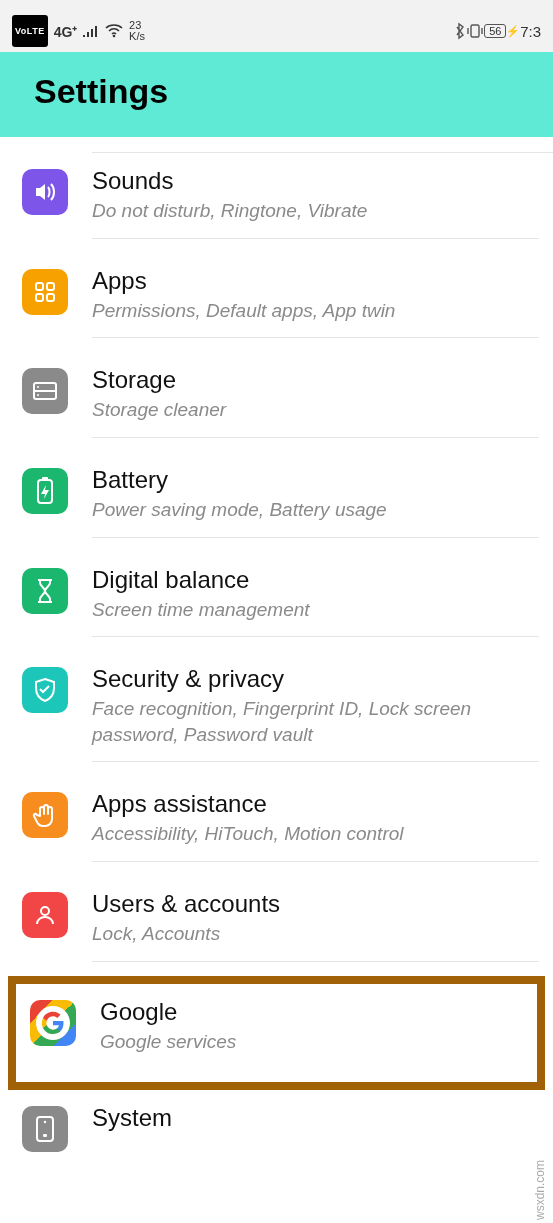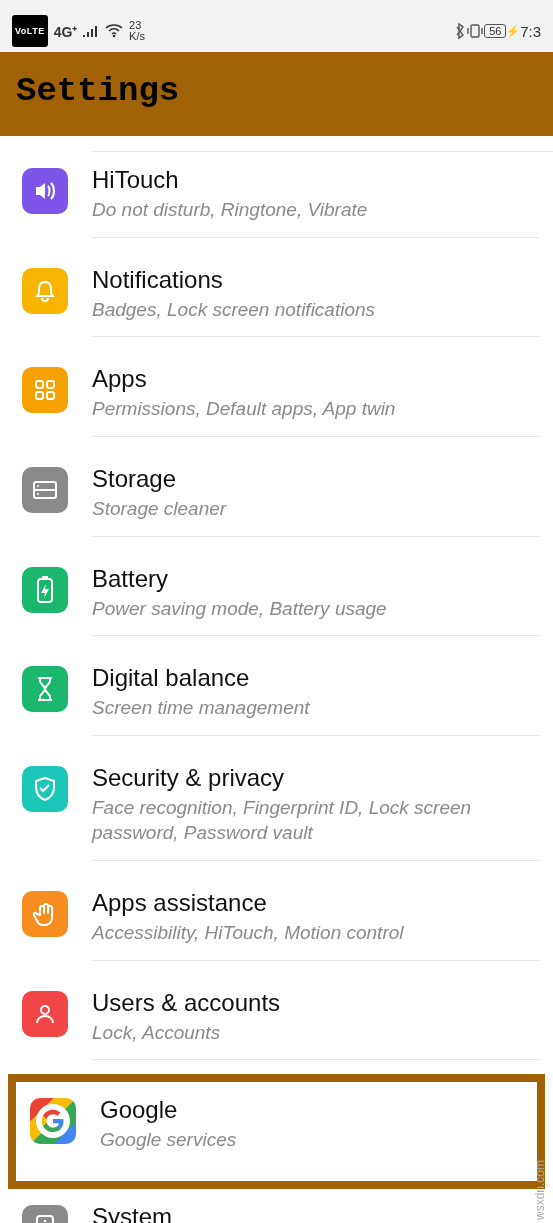--- a/index.html
+++ b/index.html
@@ -29,23 +29,22 @@
     padding:11px 3px; border-radius:3px; letter-spacing:0.5px;
   }
   .net-label { font-size:14px; font-weight:600; }
   .speed { font-size:11px; line-height:1; }
   .battery-box {
     border:1.5px solid #555; border-radius:3px; font-size:11px;
     padding:0 4px; display:inline-flex; align-items:center;
   }
   
   .header {
-    background:#a16207;
-    padding: 20px 16px 26px;
-    font-family: Liberation Mono, monospace;
+    background:#5eead4;
+    padding: 20px 34px 26px;
   }
   .header h1 { font-size:34px; font-weight:700; }
   
   .list { background:#fff; }
   .cutoff-row {
     border-bottom:1px solid #e5e5e5;
     margin-left:92px;
     height:16px;
   }
   .row {
@@ -136,36 +135,25 @@
   <div class="cutoff-row"></div>
 
   <div class="row">
     <div class="icon-wrap bg-purple">
       <svg width="26" height="26" viewBox="0 0 26 26">
           <path fill="#fff" d="M4 9h4l5-4v16l-5-4H4z"></path>
           <path fill="none" stroke="#fff" stroke-width="2" d="M16 8c2 2 2 8 0 10M19 5c4 4 4 12 0 16"></path>
         </svg>
     </div>
     <div class="text-wrap">
-      <div class="title-line">HiTouch</div>
+      <div class="title-line">Sounds</div>
       <div class="sub-line">Do not disturb, Ringtone, Vibrate</div>
     </div>
   </div>
 
-  <div class="row">
-    <div class="icon-wrap bg-yellow">
-      <svg width="26" height="26" viewBox="0 0 26 26">
-          <path fill="none" stroke="#fff" stroke-width="2" d="M13 4c-4 0-6 3-6 7v4l-2 3h16l-2-3v-4c0-4-2-7-6-7zM10 20c0 2 1.3 3 3 3s3-1 3-3"></path>
-        </svg>
-    </div>
-    <div class="text-wrap">
-      <div class="title-line">Notifications</div>
-      <div class="sub-line">Badges, Lock screen notifications</div>
-    </div>
-  </div>
 
   <div class="row">
     <div class="icon-wrap bg-orange">
       <svg width="26" height="26" viewBox="0 0 26 26">
           <rect x="4" y="4" width="7" height="7" rx="2" fill="none" stroke="#fff" stroke-width="2"></rect>
           <rect x="15" y="4" width="7" height="7" rx="2" fill="none" stroke="#fff" stroke-width="2"></rect>
           <rect x="4" y="15" width="7" height="7" rx="2" fill="none" stroke="#fff" stroke-width="2"></rect>
           <rect x="15" y="15" width="7" height="7" rx="2" fill="none" stroke="#fff" stroke-width="2"></rect>
         </svg>
     </div>

